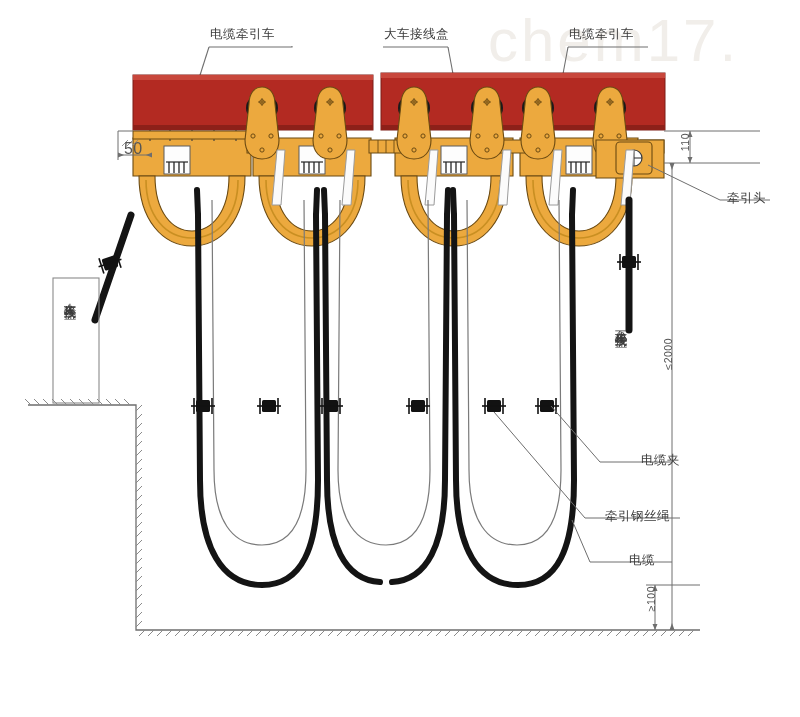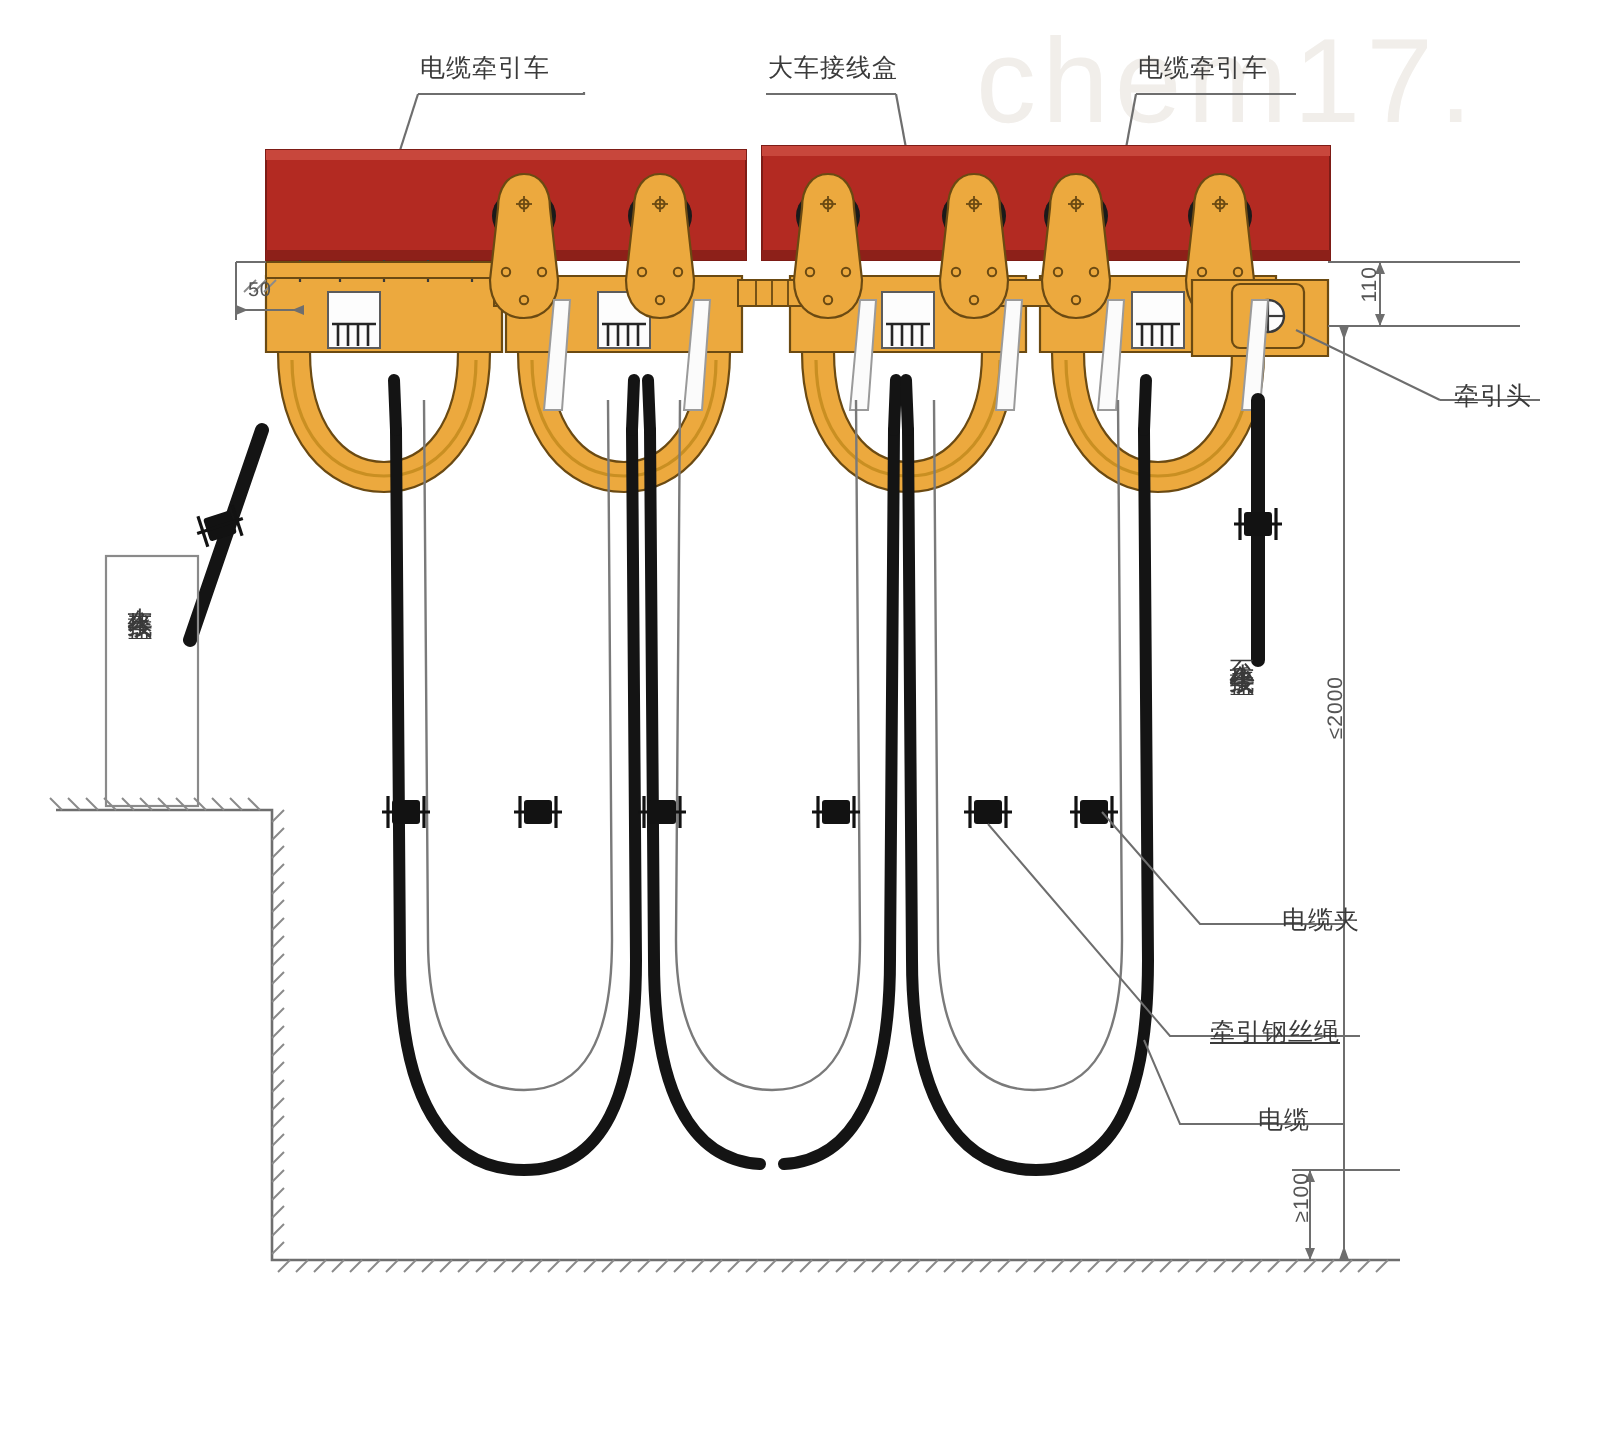--- a/index.html
+++ b/index.html
@@ -1,21 +1,21 @@
 <!DOCTYPE html>
 <html><head>
 <meta charset="utf-8">
 <style>
   html,body{margin:0;padding:0;background:#ffffff;}
   body{width:800px;height:717px;font-family:"Liberation Sans","DejaVu Sans",sans-serif;}
   #stage{position:relative;width:800px;height:717px;overflow:hidden;background:#fff;}
   #svgroot{position:absolute;left:0;top:0;width:800px;height:717px;}
   .lbl{position:absolute;color:#3a3a3a;font-size:12.5px;line-height:1.05;white-space:nowrap;letter-spacing:.5px;}
   .lbl-v{position:absolute;color:#3a3a3a;font-size:12.5px;line-height:1.12;writing-mode:vertical-rl;text-orientation:upright;letter-spacing:1px;}
-  .dim{position:absolute;color:#555;font-size:10px;letter-spacing:.3px;}
+  .dim{position:absolute;color:#555;font-size:16px;letter-spacing:.3px;}
   .dim-v{position:absolute;color:#555;font-size:10.5px;writing-mode:vertical-rl;text-orientation:sideways;transform:rotate(180deg);letter-spacing:.5px;}
   #wm{position:absolute;left:488px;top:6px;font-size:60px;color:#f1eeea;letter-spacing:3px;font-family:"Liberation Sans",sans-serif;user-select:none;}
 </style>
 </head>
 <body>
 
 <div id="stage">
 
   <div id="wm">chem17. com</div>
 
@@ -341,21 +341,21 @@
       <path d="M572,520 L590,562 L672,562"></path>
     </g>
   </svg>
 
   <div class="lbl" style="left:210px;top:28px;">电缆牵引车</div>
   <div class="lbl" style="left:384px;top:28px;">大车接线盒</div>
   <div class="lbl" style="left:569px;top:28px;text-align:center;">电缆牵引车</div>
 
   <div class="lbl" style="left:727px;top:192px;">牵引头</div>
   <div class="lbl" style="left:641px;top:454px;">电缆夹</div>
-  <div class="lbl" style="left:605px;top:510px;text-decoration:underline;">牵引钢丝绳</div>
+  <div class="lbl" style="left:605px;top:510px;">牵引钢丝绳</div>
   <div class="lbl" style="left:605px;top:554px;margin-left:24px;">电缆</div>
 
   <div class="lbl-v" style="left:614px;top:320px;">至小车接线盒</div>
   <div class="lbl-v" style="left:63px;top:293px;">大车接线盒</div>
 
   <div class="dim" style="left:124px;top:140px;">50</div>
   <div class="dim-v" style="left:679px;top:133px;">110</div>
   <div class="dim-v" style="left:662px;top:338px;">≤2000</div>
   <div class="dim-v" style="left:645px;top:586px;">≥100</div>
 

